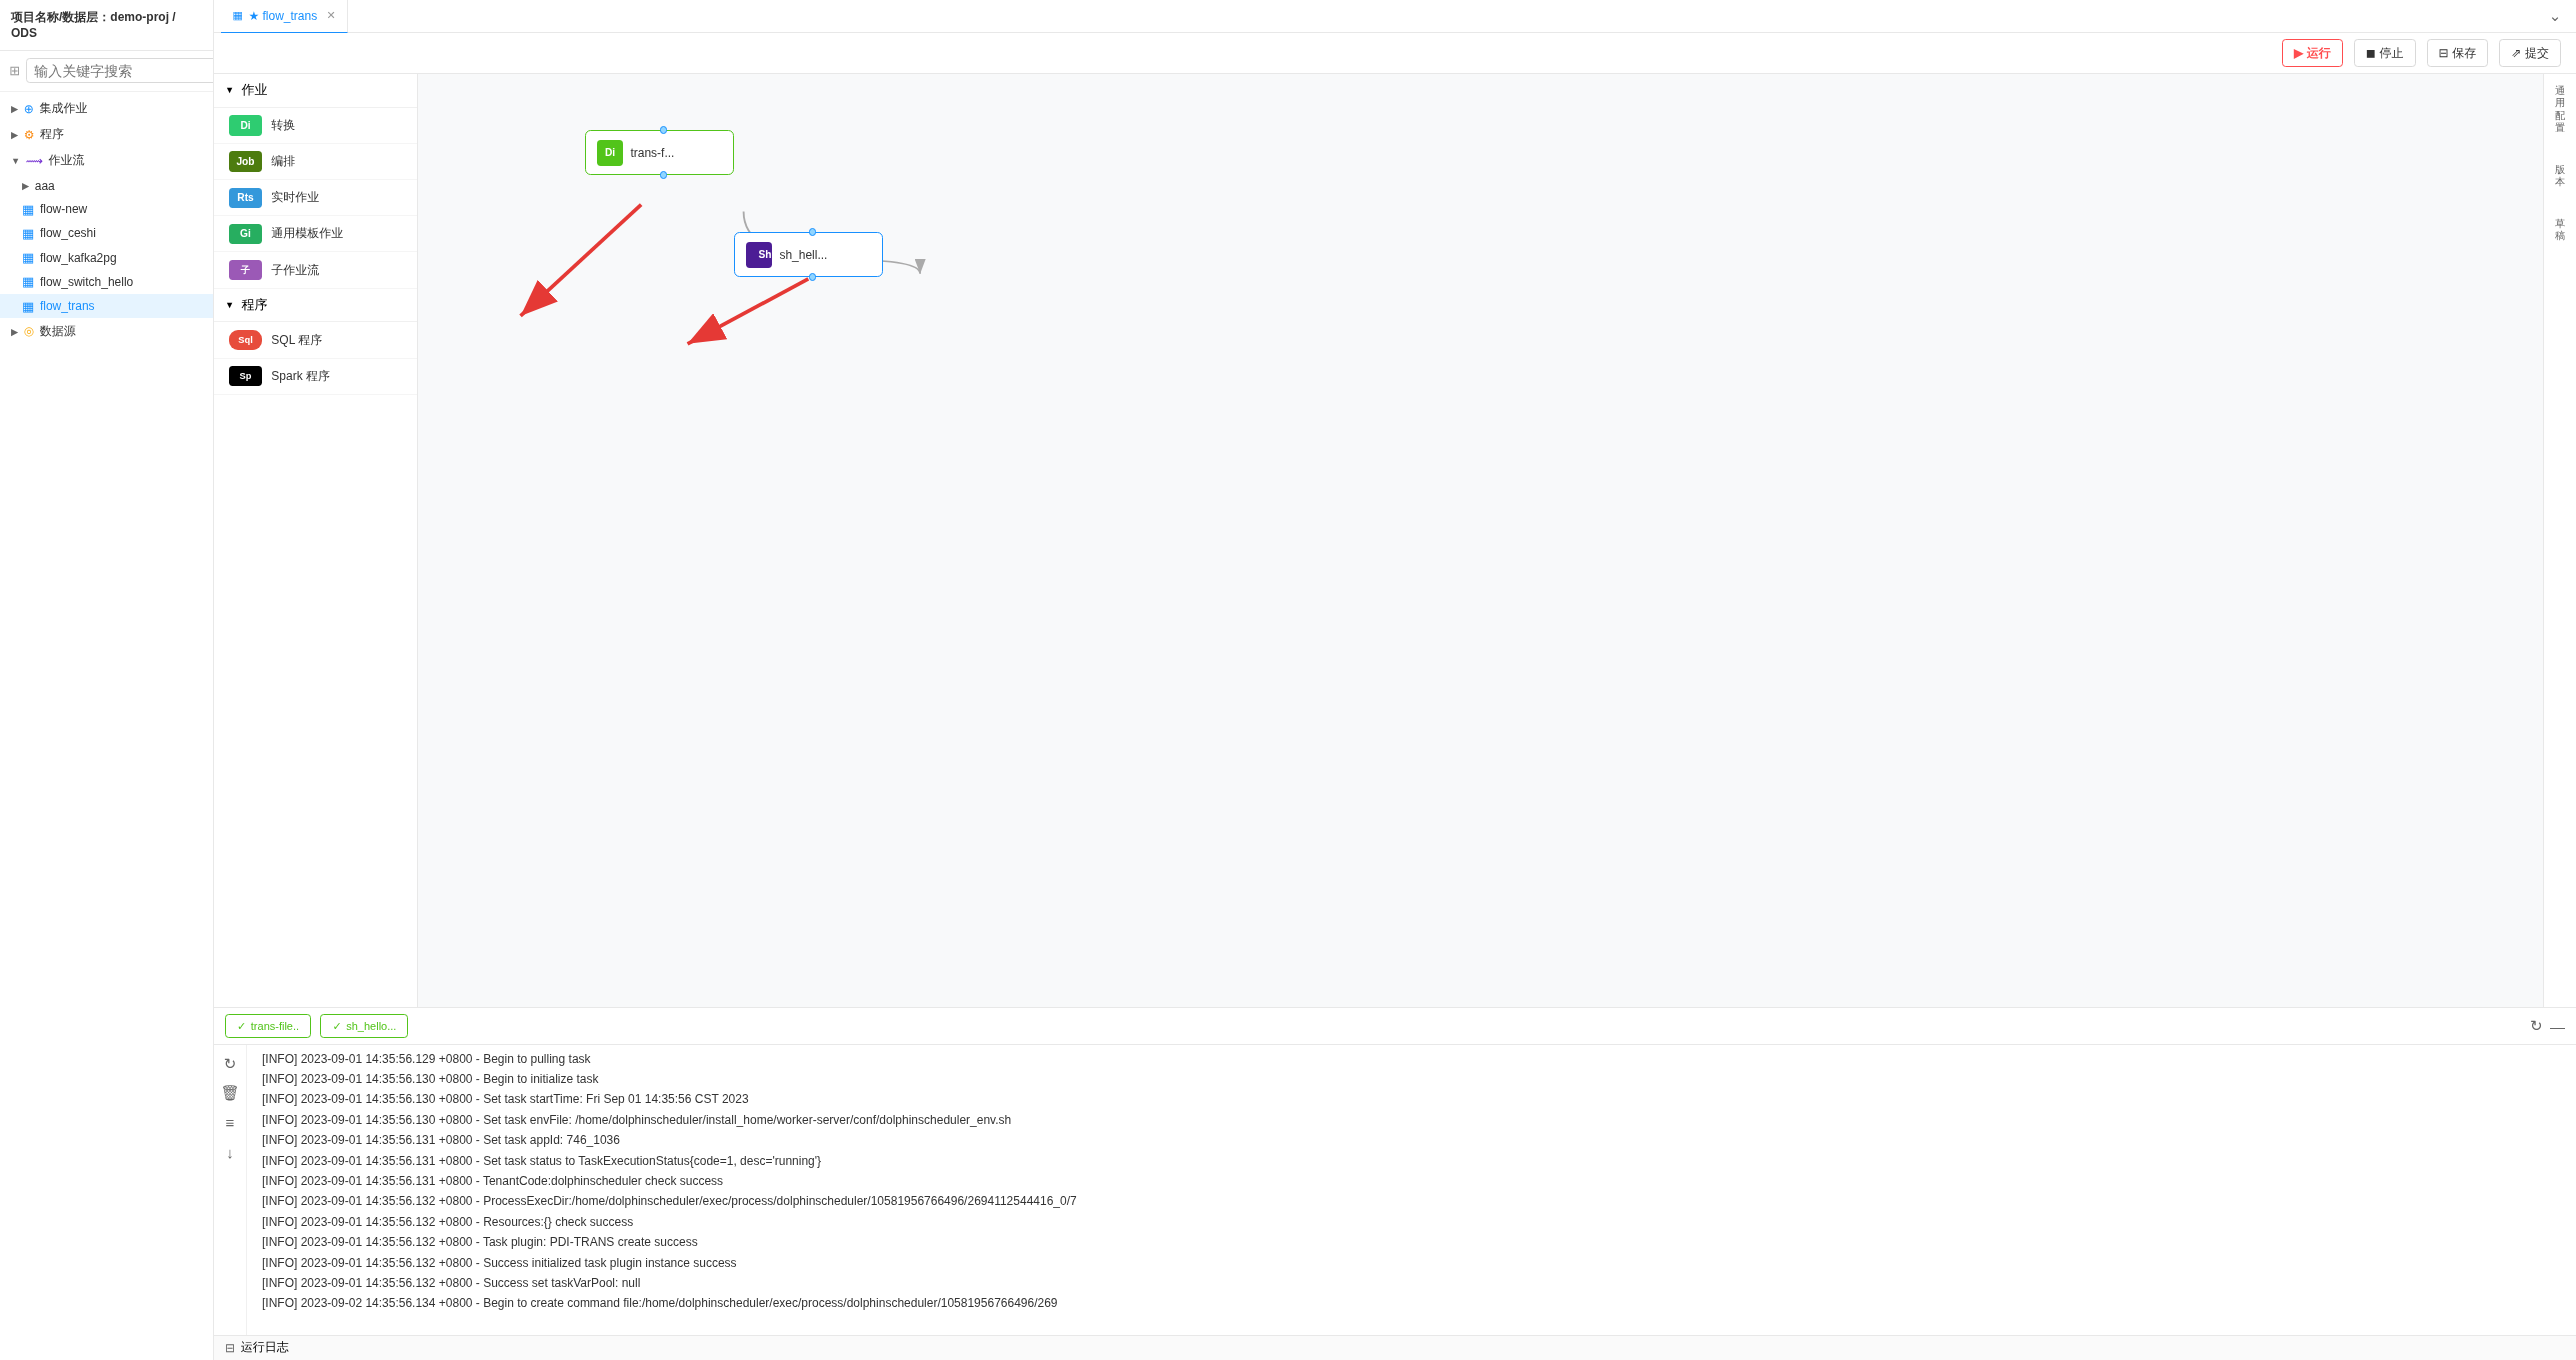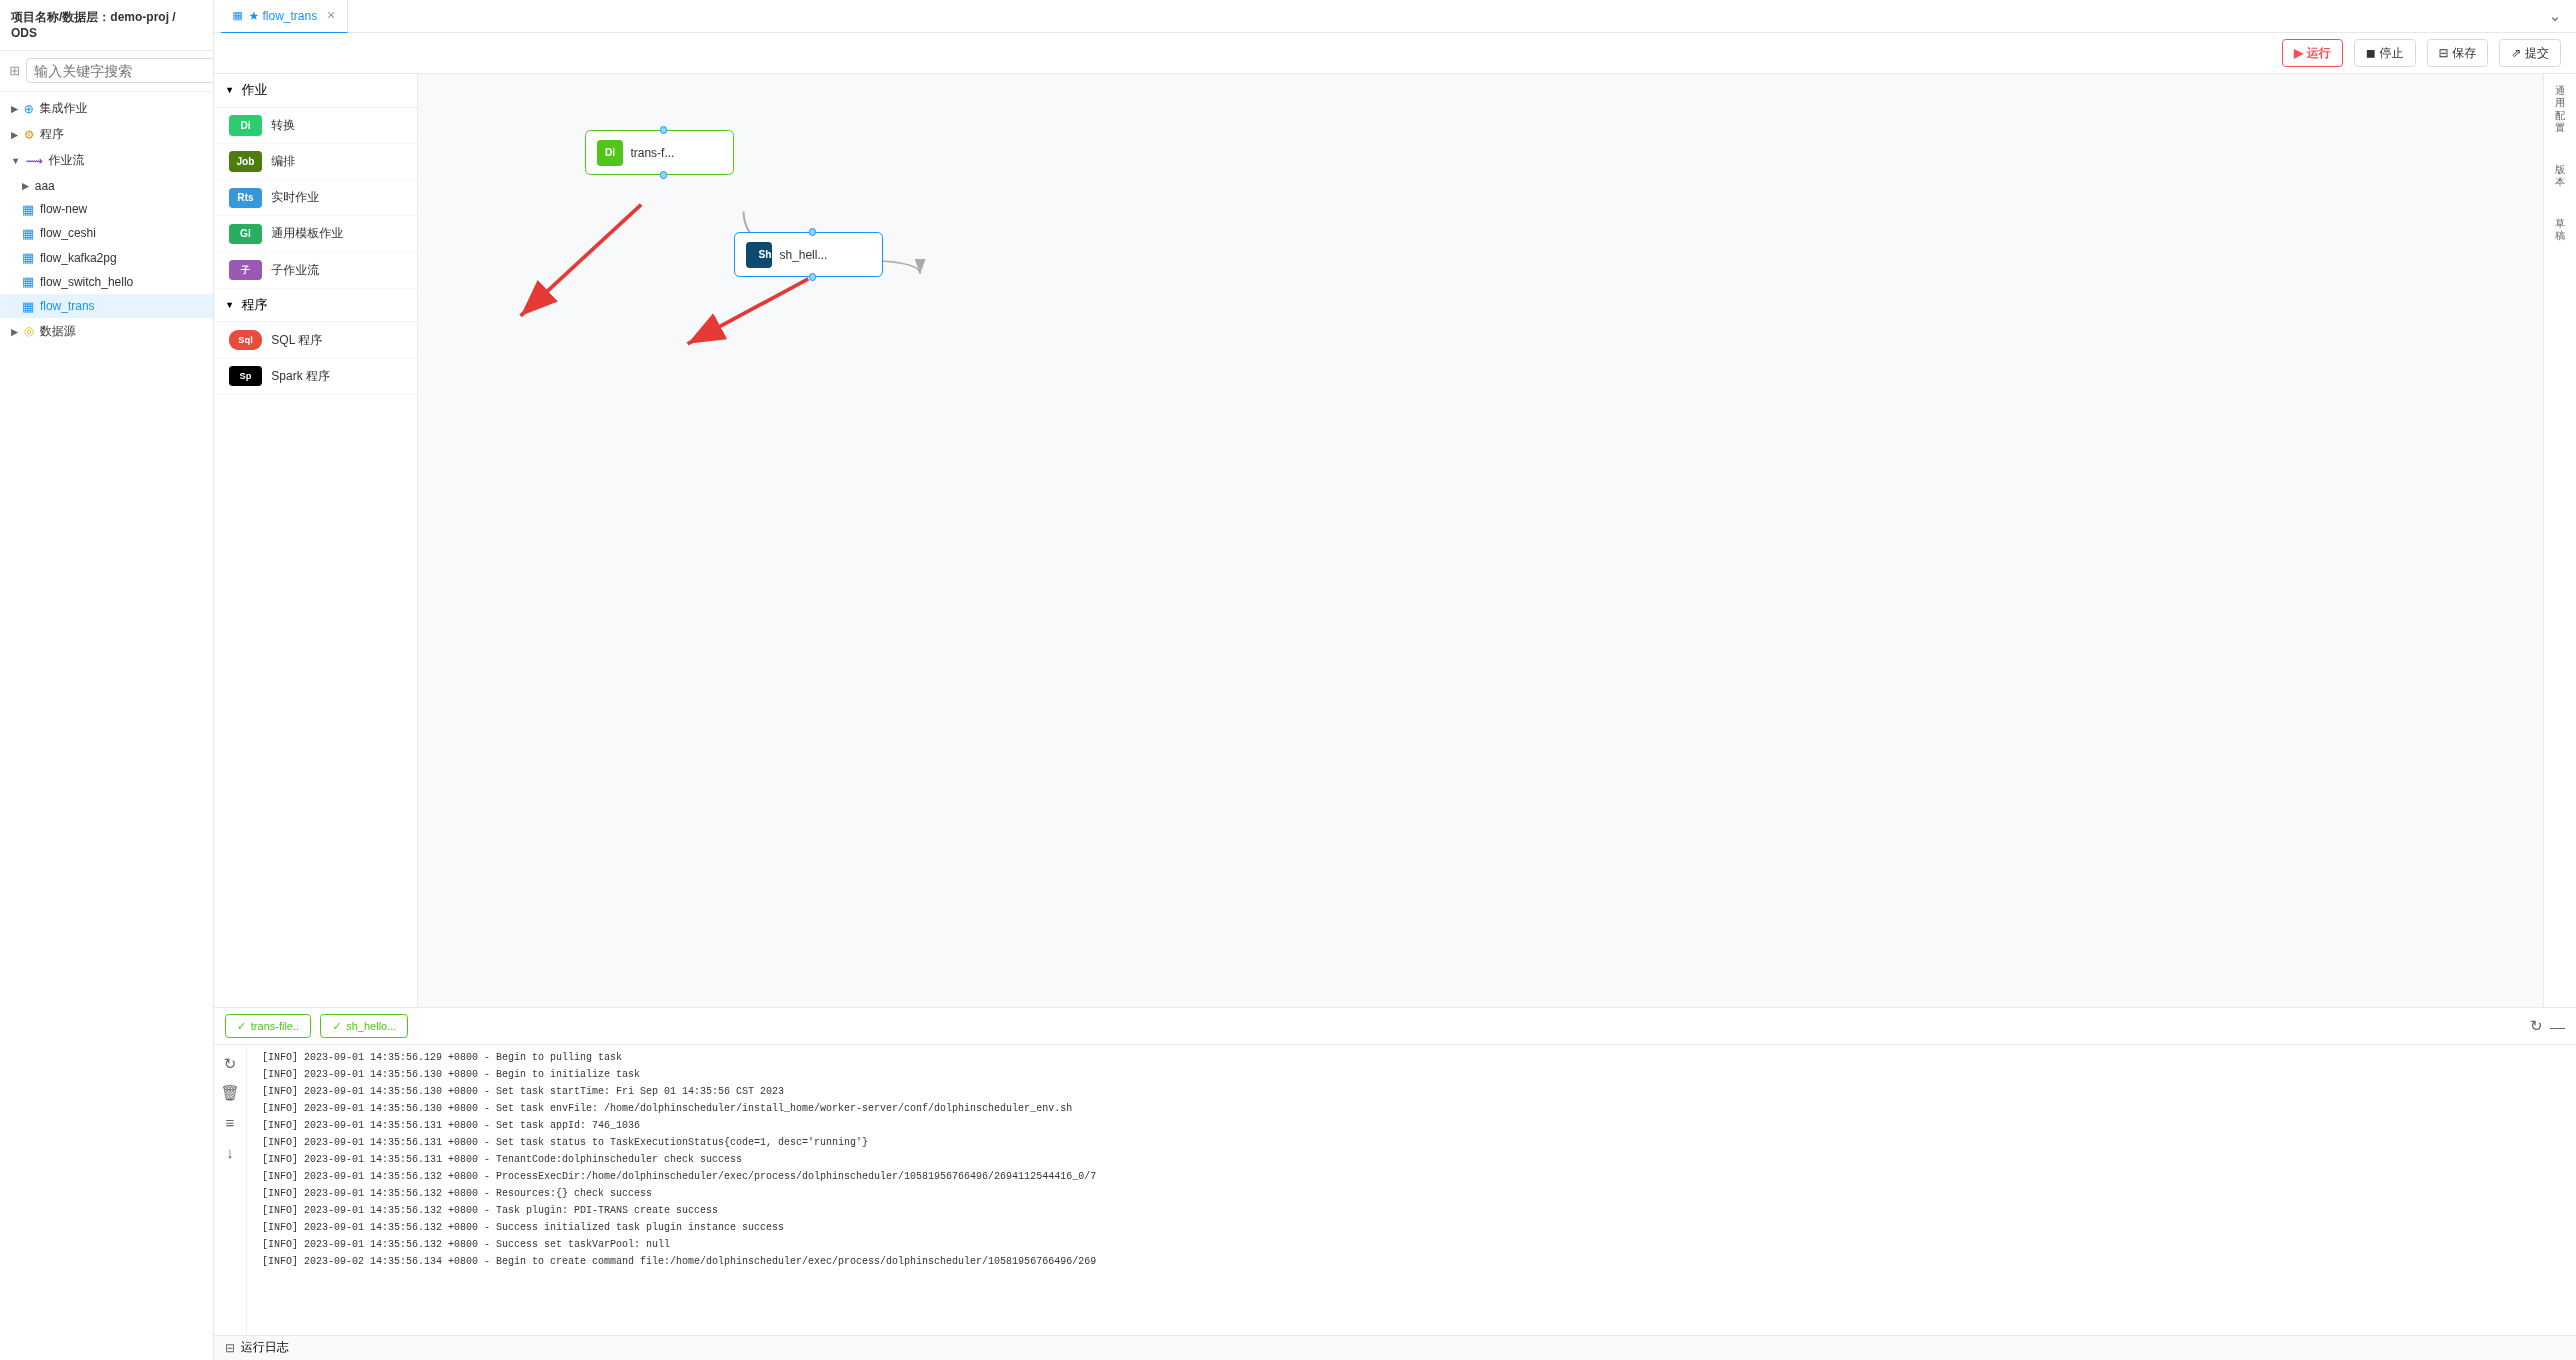--- a/index.html
+++ b/index.html
@@ -266,22 +266,22 @@
       background: none;
       cursor: pointer;
       color: #666;
       font-size: 15px;
       border-radius: 2.8px;
     }
     #log-content {
       flex: 1;
       overflow-y: auto;
       padding: 3.7px 15px;
-      font-family: Liberation Mono, monospace;
-      font-size: 10px;
+      font-family: Liberation Sans, sans-serif;
+      font-size: 12px;
       line-height: 1.7;
       color: #333;
       background: #fff;
     }
     .log-line { white-space: nowrap; }
 
     
     #right-sidebar {
       width: 33px;
       background: #fff;
@@ -466,21 +466,21 @@
 
       <div class="flow-node" style="left: 167px; top: 56px; border-color: #52c41a;">
         <div class="node-dot" style="top: -4.6px; left: 50%;"></div>
         <div class="flow-node-badge" style="background:#52c41a;">Di</div>
         <span class="flow-node-label">trans-f...</span>
         <div class="node-dot" style="bottom: -4.6px; left: 50%;"></div>
       </div>
 
       <div class="flow-node" style="left: 316px; top: 158px; border-color: #1890ff;">
         <div class="node-dot" style="top: -4.6px; left: 50%;"></div>
-        <div class="flow-node-badge" style="background:#0c4a6e;padding-left:12px;">Sh</div>
+        <div class="flow-node-badge" style="background:#4c1d95;padding-left:12px;">Sh</div>
         <span class="flow-node-label">sh_hell...</span>
         <div class="node-dot" style="bottom: -4.6px; left: 50%;"></div>
       </div>
 
       <svg style="position:absolute;left:56px;top:112px;width:223px;height:167px;pointer-events:none;" viewBox="0 0 240 180" width="223" height="167">
         <defs>
           <marker id="red-arrowhead1" markerWidth="10" markerHeight="8" refX="10" refY="4" orient="auto">
             <polygon points="0 0, 10 4, 0 8" fill="#e53935"></polygon>
           </marker>
         </defs>

